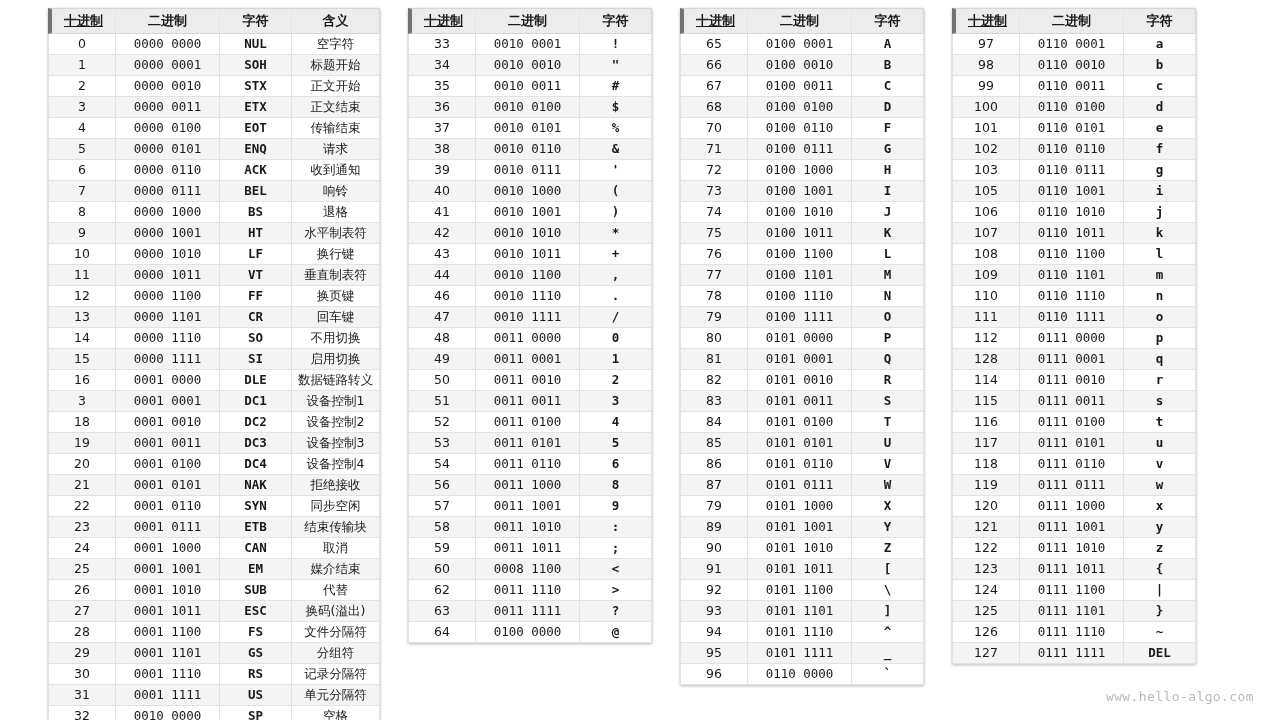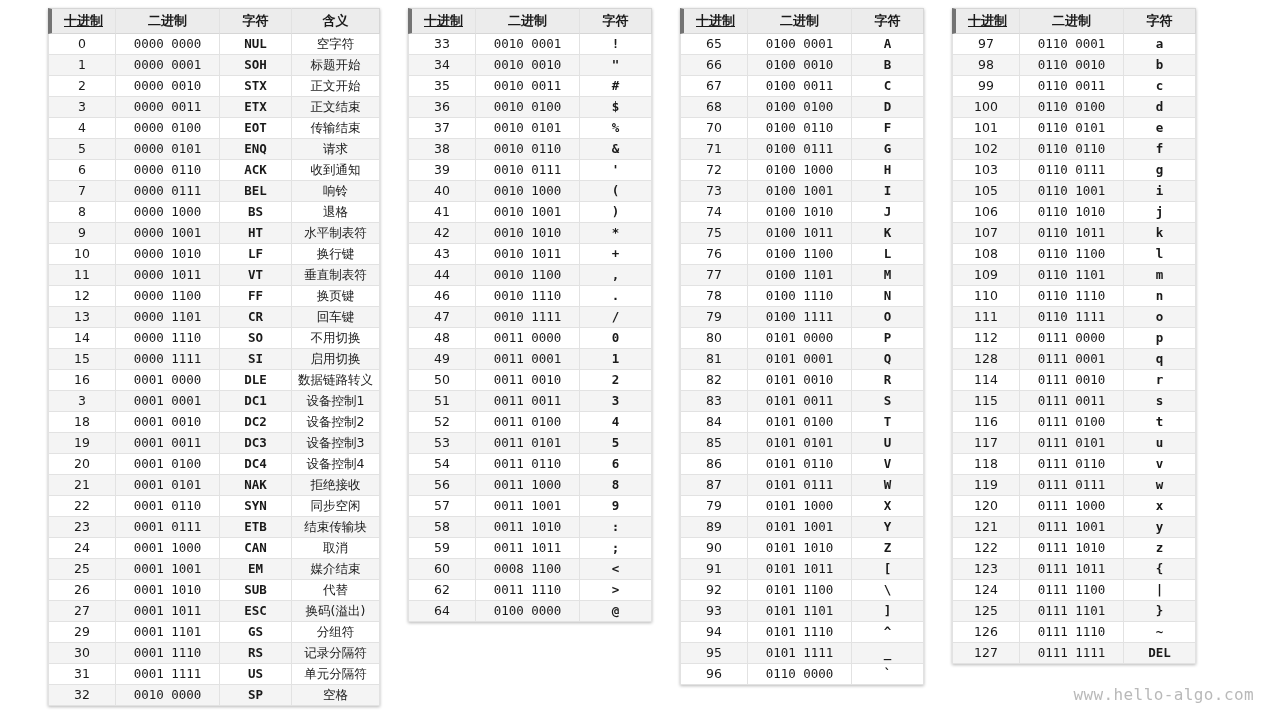--- a/index.html
+++ b/index.html
@@ -72,21 +72,21 @@
   th.c-bin, th.c-chr, th.c-mean, th.c-dec {
     font-family: "DejaVu Sans", "Liberation Sans", sans-serif;
     font-weight: bold;
     letter-spacing: 0;
   }
   .watermark {
     position: absolute;
     right: 26px;
     bottom: 16px;
     font-family: "DejaVu Sans Mono", "Liberation Mono", monospace;
-    font-size: 16px;
+    font-size: 13px;
     color: #b9b9b9;
     letter-spacing: 0.4px;
   }
 </style>
 </head>
 <body>
 
 <div class="page">
   <div class="tables" id="tables-root">
       <table class="ascii">
@@ -261,20 +261,26 @@
             <td class="c-chr">SUB</td>
             <td class="c-mean">代替</td>
           </tr>
           <tr>
             <td class="c-dec">27</td>
             <td class="c-bin">0001 1011</td>
             <td class="c-chr">ESC</td>
             <td class="c-mean">换码(溢出)</td>
           </tr>
           <tr>
+            <td class="c-dec">28</td>
+            <td class="c-bin">0001 1100</td>
+            <td class="c-chr">FS</td>
+            <td class="c-mean">文件分隔符</td>
+          </tr>
+          <tr>
             <td class="c-dec">29</td>
             <td class="c-bin">0001 1101</td>
             <td class="c-chr">GS</td>
             <td class="c-mean">分组符</td>
           </tr>
           <tr>
             <td class="c-dec">30</td>
             <td class="c-bin">0001 1110</td>
             <td class="c-chr">RS</td>
             <td class="c-mean">记录分隔符</td>
@@ -429,20 +435,25 @@
           </tr>
           <tr>
             <td class="c-dec">60</td>
             <td class="c-bin">0008 1100</td>
             <td class="c-chr">&lt;</td>
           </tr>
           <tr>
             <td class="c-dec">62</td>
             <td class="c-bin">0011 1110</td>
             <td class="c-chr">&gt;</td>
+          </tr>
+          <tr>
+            <td class="c-dec">63</td>
+            <td class="c-bin">0011 1111</td>
+            <td class="c-chr">?</td>
           </tr>
           <tr>
             <td class="c-dec">64</td>
             <td class="c-bin">0100 0000</td>
             <td class="c-chr">@</td>
           </tr>
         </tbody>
       </table>
       <table class="ascii">
         <thead>

